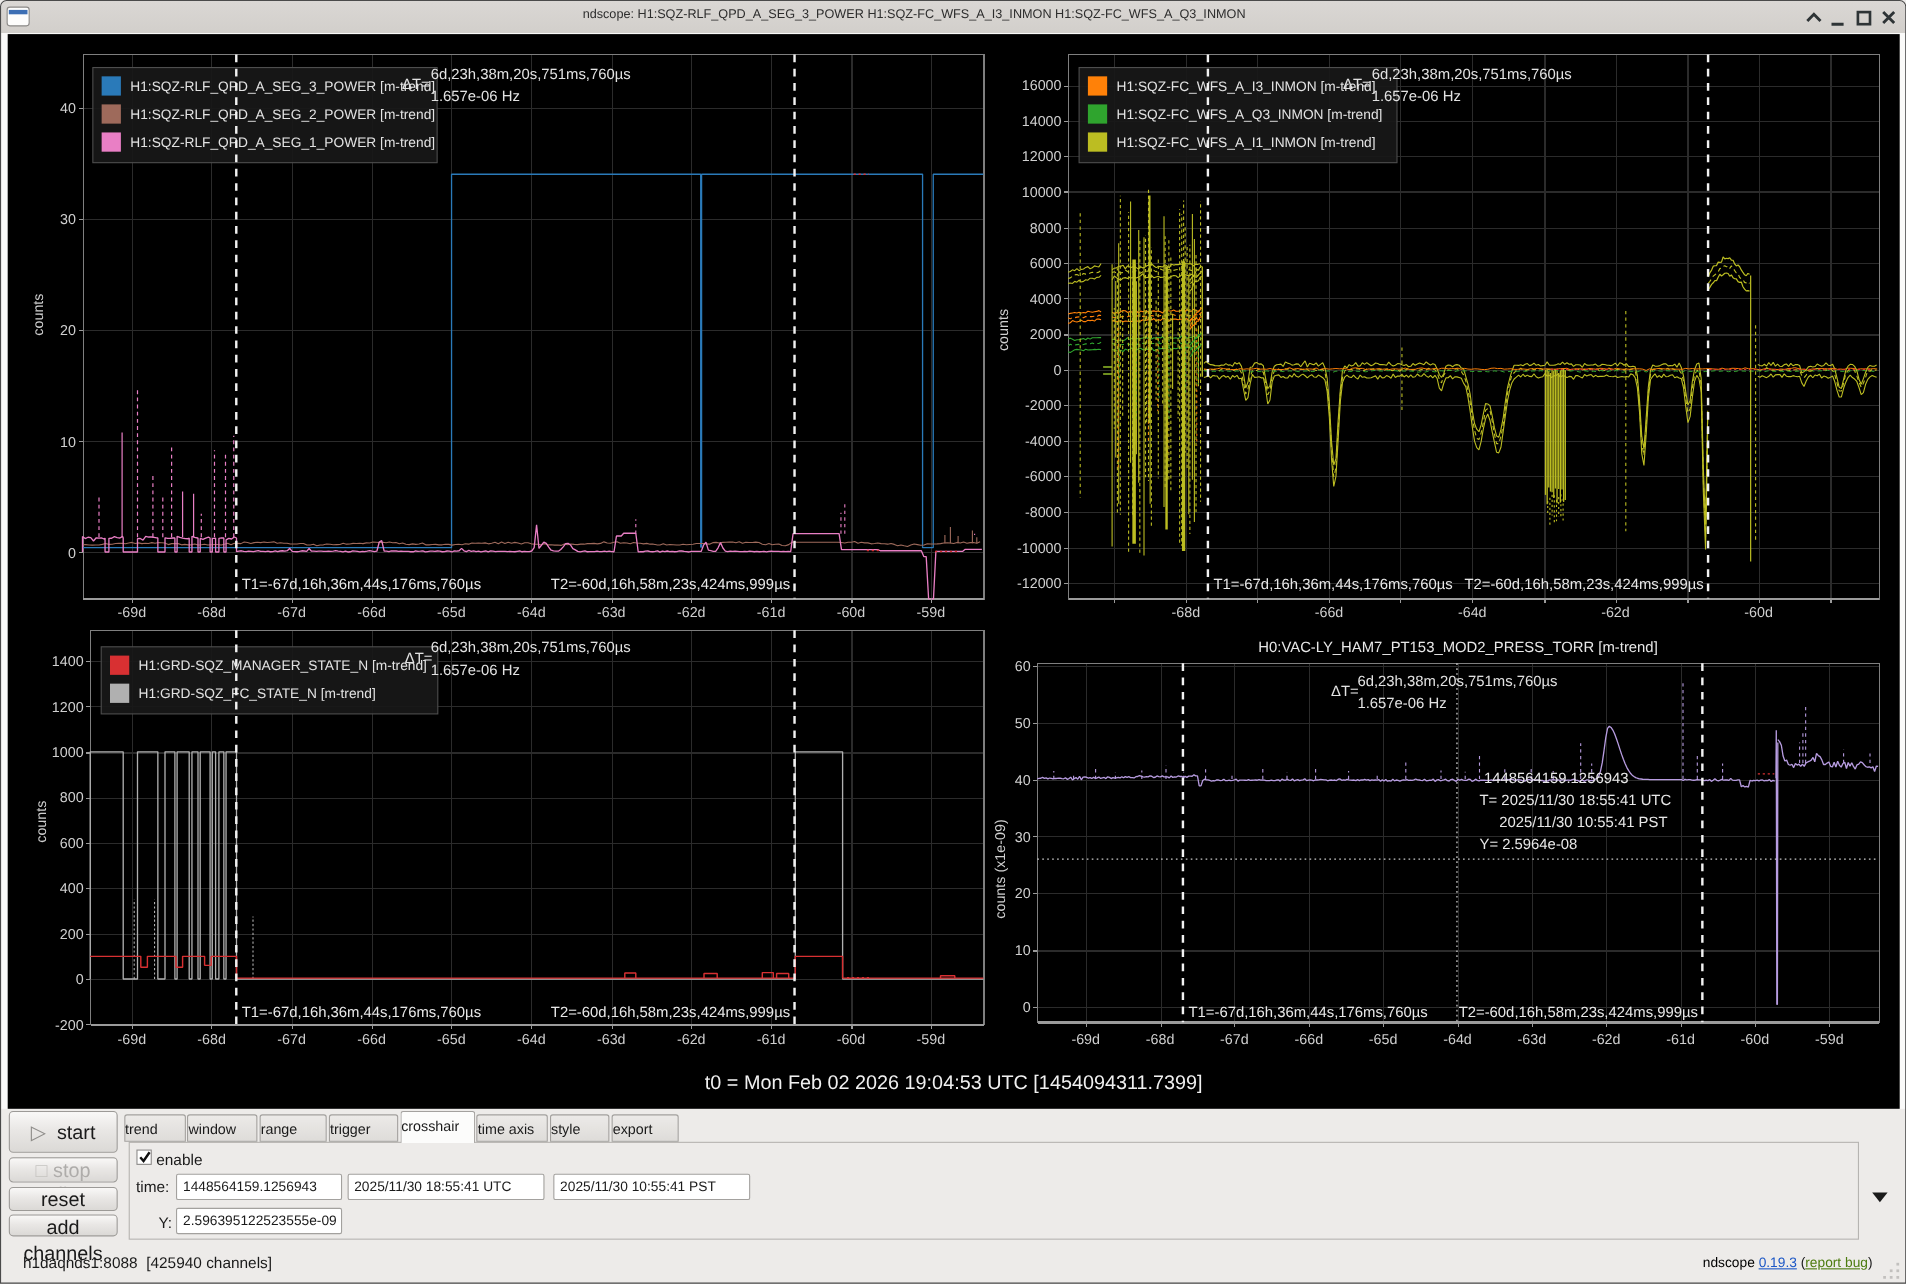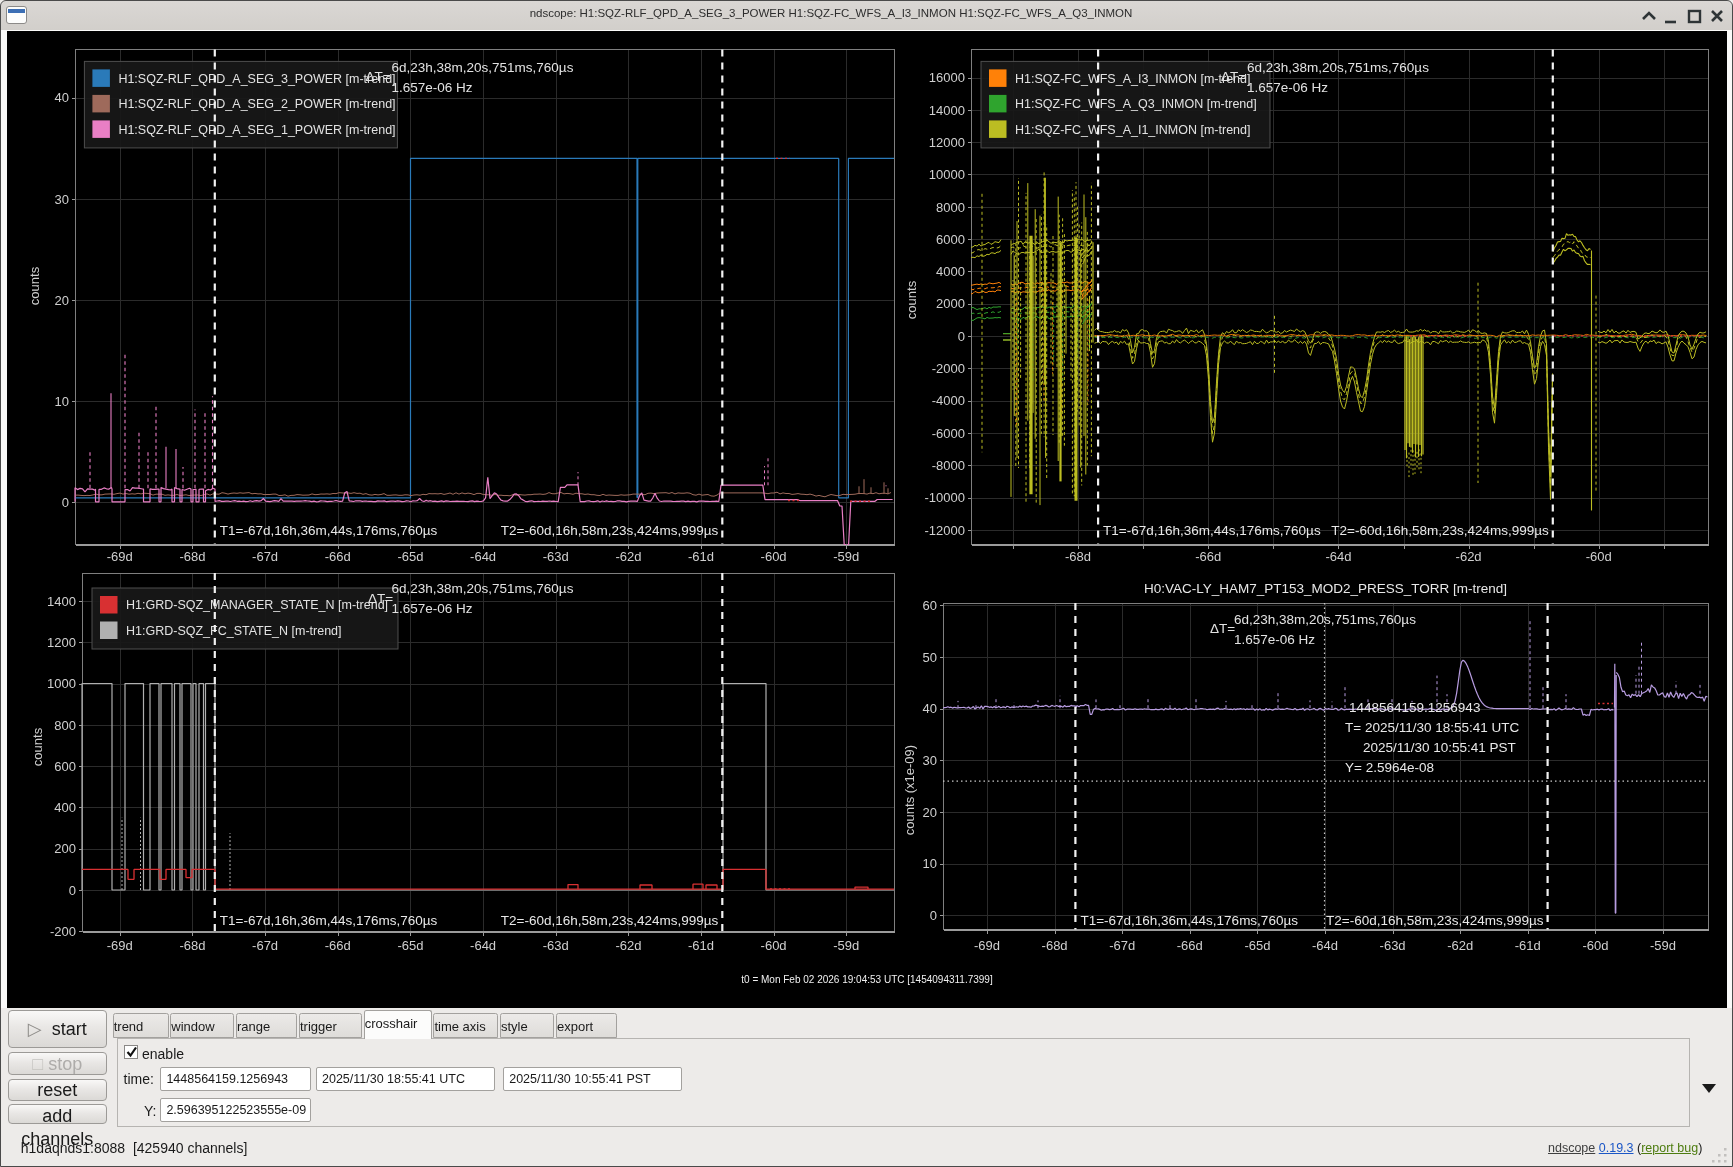--- a/index.html
+++ b/index.html
@@ -523,21 +523,21 @@
     <line x1="1460.5" y1="929.4" x2="1460.5" y2="933.9" stroke="#9a9a9a" stroke-width="1" shape-rendering="crispEdges"></line>
     <text x="1460.2" y="949.5" font-size="13" fill="#cfcfcf" text-anchor="middle">-62d</text>
     <line x1="1528.5" y1="929.4" x2="1528.5" y2="933.9" stroke="#9a9a9a" stroke-width="1" shape-rendering="crispEdges"></line>
     <text x="1527.8" y="949.5" font-size="13" fill="#cfcfcf" text-anchor="middle">-61d</text>
     <line x1="1595.5" y1="929.4" x2="1595.5" y2="933.9" stroke="#9a9a9a" stroke-width="1" shape-rendering="crispEdges"></line>
     <text x="1595.4" y="949.5" font-size="13" fill="#cfcfcf" text-anchor="middle">-60d</text>
     <line x1="1663.5" y1="929.4" x2="1663.5" y2="933.9" stroke="#9a9a9a" stroke-width="1" shape-rendering="crispEdges"></line>
     <text x="1663.0" y="949.5" font-size="13" fill="#cfcfcf" text-anchor="middle">-59d</text>
     <text x="914.0" y="790.0" font-size="13" fill="#cfcfcf" text-anchor="middle" transform="rotate(-90 914.0 790.0)">counts (x1e-09)</text>
   </svg>
-<div class="abs" style="left:7px;top:974px;width:1720px;height:22px;font-size:10px;color:#f0f0f0;text-align:center">t0 = Mon Feb 02 2026 19:04:53 UTC [1454094311.7399]</div>
+<div class="abs" style="left:7px;top:974px;width:1720px;height:22px;font-size:18px;color:#f0f0f0;text-align:center">t0 = Mon Feb 02 2026 19:04:53 UTC [1454094311.7399]</div>
 
 <div class="btn" style="top:1010px;height:38px;line-height:36px"><span style="color:#8f8d8a">▷</span>&nbsp; start online</div>
 <div class="btn" style="top:1051.5px;height:23.5px;line-height:22px;color:#aeacaa"><span style="color:#c6c4c1">□</span> stop online</div>
 <div class="btn" style="top:1078.5px;height:22px;line-height:21px">reset</div>
 <div class="btn" style="top:1104px;height:20px;line-height:23px">add channels</div>
 
 <div class="abs" style="left:117px;top:1037.5px;width:1573px;height:89px;border:1px solid #b6b4b1"></div>
 <div class="tab" style="left:112.7px;width:55.9px">trend</div>
 <div class="tab" style="left:170.3px;width:64px">window</div>
 <div class="tab" style="left:236px;width:61.3px">range</div>
@@ -554,21 +554,21 @@
 <div class="lbl" style="left:142px;top:1045.5px">enable</div>
 <div class="lbl" style="left:123.6px;top:1071px">time:</div>
 <div class="fld" style="left:160.4px;top:1066.5px;width:150.5px;height:24px">1448564159.1256943</div>
 <div class="fld" style="left:316px;top:1066.5px;width:178.7px;height:24px">2025/11/30 18:55:41 UTC</div>
 <div class="fld" style="left:503.2px;top:1066.5px;width:178.8px;height:24px">2025/11/30 10:55:41 PST</div>
 <div class="lbl" style="left:144px;top:1102.5px">Y:</div>
 <div class="fld" style="left:160.4px;top:1098px;width:150.5px;height:23.5px">2.596395122523555e-09</div>
 <div class="abs" style="left:1702px;top:1084px;width:0;height:0;border-left:7px solid transparent;border-right:7px solid transparent;border-top:9px solid #1a1a1a"></div>
 
 <div class="lbl" style="left:20.8px;top:1139.5px">h1daqnds1:8088&nbsp; [425940 channels]</div>
-<div class="lbl" style="left:1548px;top:1141px;font-size:12.5px"><span style="color:#404040;text-decoration:underline">ndscope</span> <span style="color:#1c57c6;text-decoration:underline">0.19.3</span> (<span style="color:#4d7c0f;text-decoration:underline">report bug</span>)</div>
+<div class="lbl" style="left:1548px;top:1141px;font-size:12.5px"><span style="color:#000000;">ndscope</span> <span style="color:#1c57c6;text-decoration:underline">0.19.3</span> (<span style="color:#4d7c0f;text-decoration:underline">report bug</span>)</div>
 <svg class="abs" style="left:1708px;top:1146px" width="22" height="18" viewBox="0 0 22 18">
 <g fill="#c2c0be">
       <rect x="16" y="2" width="2.5" height="2.5"></rect>
       <rect x="16" y="8" width="2.5" height="2.5"></rect>
       <rect x="10" y="8" width="2.5" height="2.5"></rect>
       <rect x="16" y="14" width="2.5" height="2.5"></rect>
       <rect x="10" y="14" width="2.5" height="2.5"></rect>
       <rect x="4" y="14" width="2.5" height="2.5"></rect>
     </g>
   </svg>

